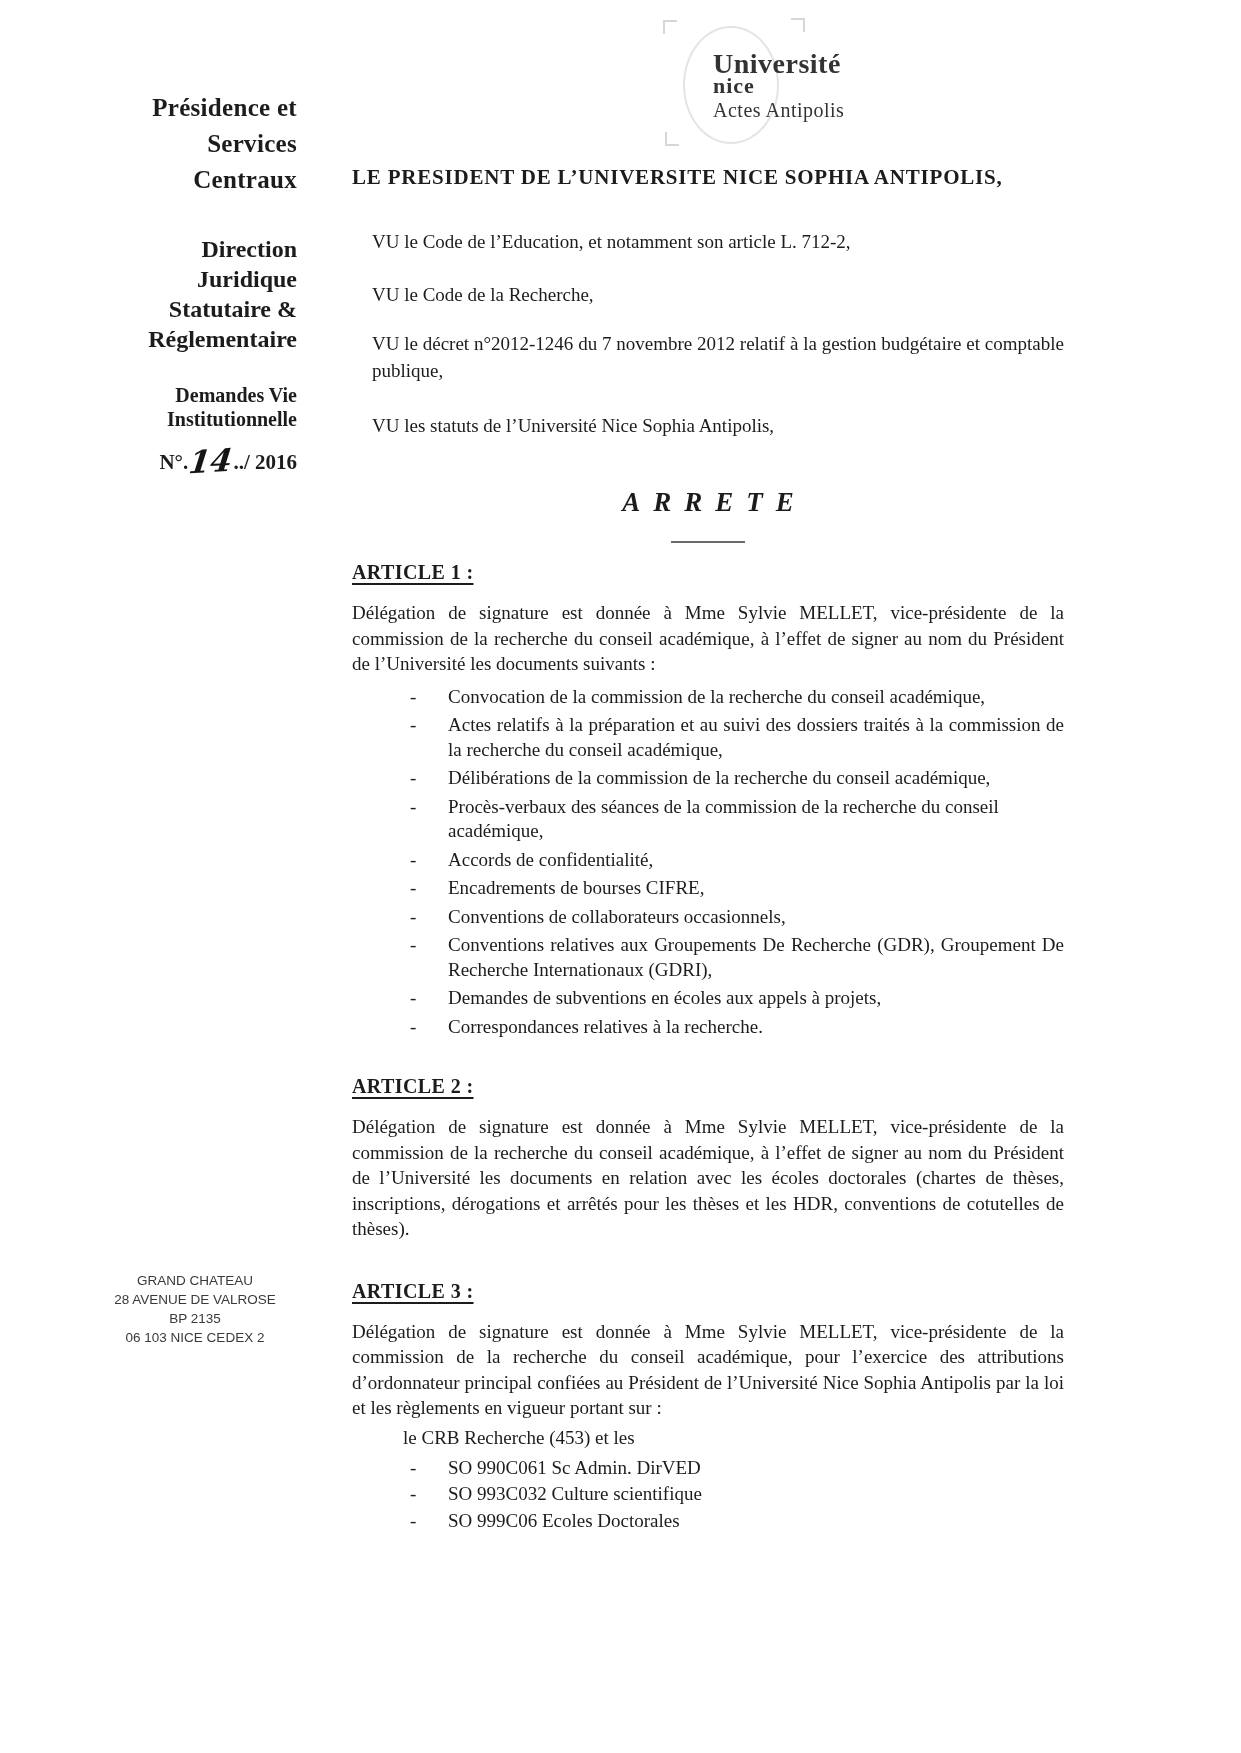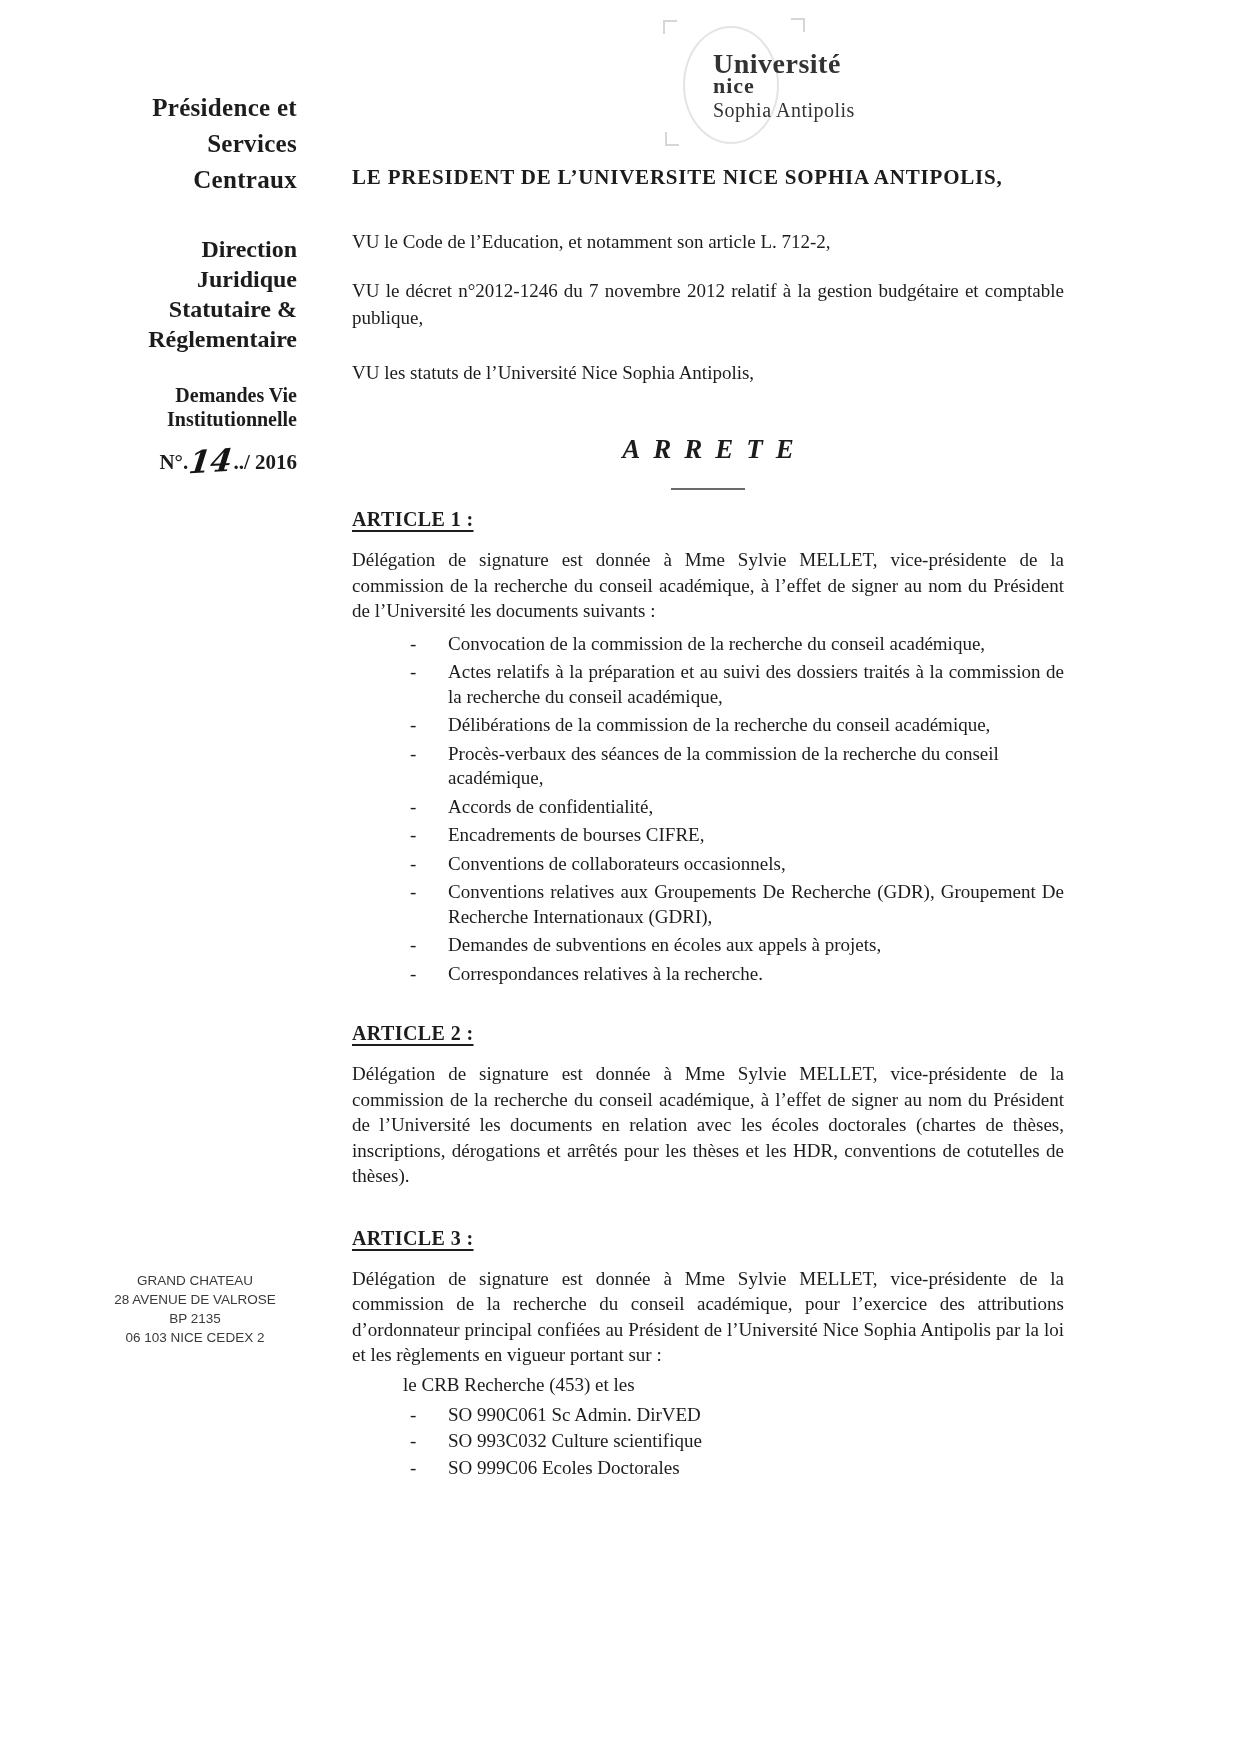--- a/index.html
+++ b/index.html
@@ -36,21 +36,21 @@
   .logo .b-tr { left:136px; top:0px;  border-width:2px 2px 0 0; }
   .logo .b-bl { left:10px; top:114px; border-width:0 0 2px 2px; }
   .logo-line { position:absolute; left:58px; color:#333; white-space:nowrap; }
   .logo-l1 { top:30px; font-size:28px; font-weight:bold; letter-spacing:0.5px; }
   .logo-l2 { top:55px; font-size:22px; font-weight:bold; letter-spacing:1px; }
   .logo-l3 { top:81px; font-size:20px; letter-spacing:0.5px; }
 
   
   .main { position:absolute; left:352px; top:164px; width:712px; font-size:19px; }
   .doc-title { font-weight:bold; font-size:21px; letter-spacing:0.8px; line-height:26px; }
-  .vu { line-height:27px; text-align:justify; }
+  .vu { line-height:27px; text-align:justify;margin-left:20px; }
   .vu-1 { margin-top:38px; }
   .vu-2 { margin-top:26px; }
   .vu-3 { margin-top:22px; }
   .vu-4 { margin-top:28px; }
   .arrete {
     margin-top:46px; text-align:center; font-weight:bold; font-style:italic;
     font-size:27px; letter-spacing:13px; line-height:34px; text-indent:13px;
   }
   .divider { width:74px; height:2px; background:#6a6a6a; margin:22px auto 0; }
   .article-heading {
@@ -103,28 +103,29 @@
     <div>06 103 NICE CEDEX 2</div>
   </div>
 
   <div class="logo">
     <div class="watermark"></div>
     <div class="bracket b-tl"></div>
     <div class="bracket b-tr"></div>
     <div class="bracket b-bl"></div>
     <div class="logo-line logo-l1">Université</div>
     <div class="logo-line logo-l2">nice</div>
-    <div class="logo-line logo-l3">Sophia Antipolis</div>
+    <div class="logo-line logo-l3">Actes Antipolis</div>
   </div>
 
   <div class="main">
 
     <div class="doc-title">LE PRESIDENT DE L’UNIVERSITE NICE SOPHIA ANTIPOLIS,</div>
 
     <div class="vu vu-1">VU le Code de l’Education, et notamment son article L. 712-2,</div>
+    <div class="vu vu-2">VU le Code de la Recherche,</div>
     <div class="vu vu-3">VU le décret n°2012-1246 du 7 novembre 2012 relatif à la gestion budgétaire et comptable publique,</div>
     <div class="vu vu-4">VU  les statuts de l’Université Nice Sophia Antipolis,</div>
 
     <div class="arrete">ARRETE</div>
     <div class="divider"></div>
 
     <div>
       <div class="article-heading h-art1">ARTICLE 1 :</div>
       <div class="para">Délégation de signature est donnée à Mme Sylvie MELLET, vice-présidente de la commission de la recherche du conseil académique, à l’effet de signer au nom du Président de l’Université les documents suivants :</div>
       <div class="dash-list">

